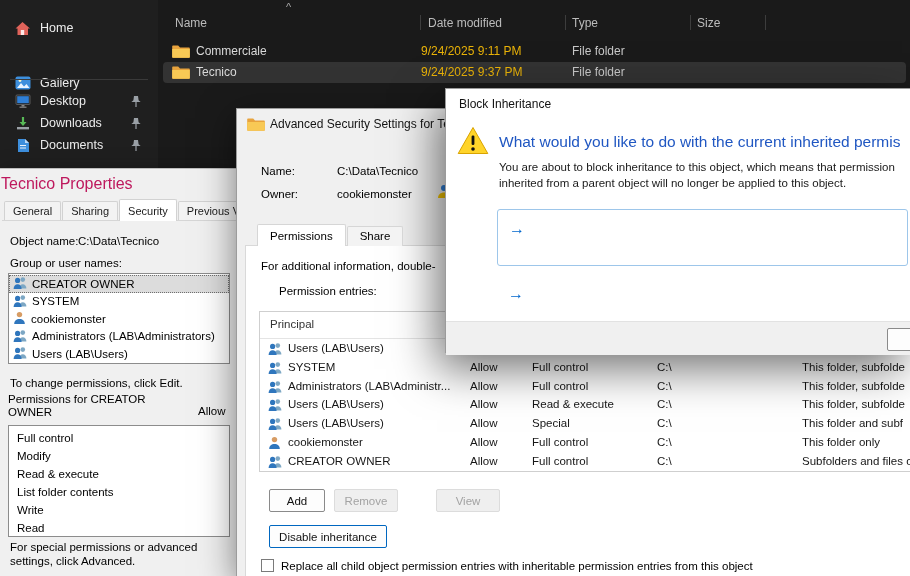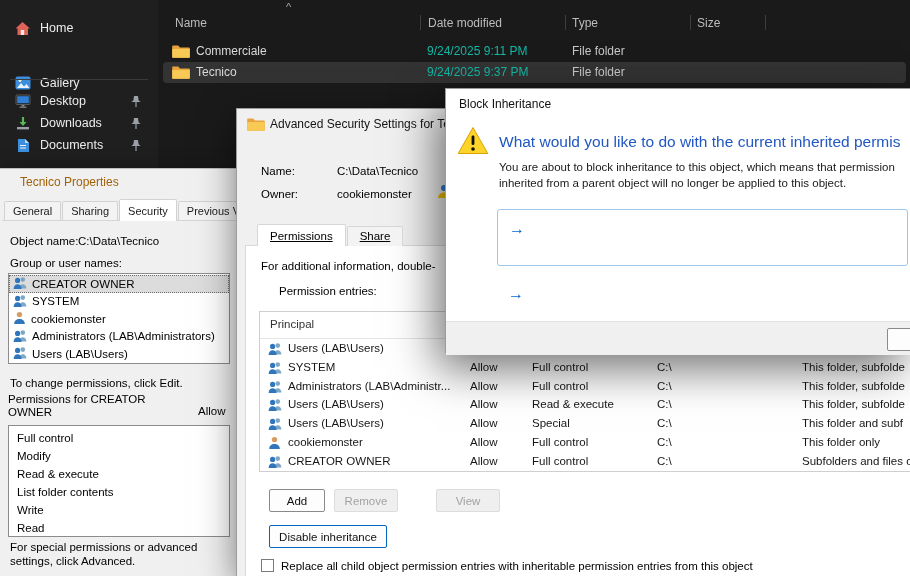--- a/index.html
+++ b/index.html
@@ -17,28 +17,28 @@
   .side-divider{position:absolute;left:10px;top:79px;width:138px;height:1px;background:#3a3a3a;}
 
   .colhdr{position:absolute;top:16px;font-size:12px;color:#bcbcbc;}
   .vsep{position:absolute;top:15px;width:1px;height:15px;background:#3d3d3d;}
   .sortcaret{position:absolute;left:286px;top:1px;color:#a8a8a8;font-size:11px;}
 
   .file-row{position:absolute;left:163px;width:743px;height:21px;font-size:12px;color:#d9d9d9;border-radius:4px;}
   .file-row.selected{background:#333333;}
   .fr-icon{position:absolute;left:9px;top:3px;}
   .fr-name{position:absolute;left:33px;top:3px;}
-  .fr-date{position:absolute;left:264px;top:3px;color:#14b8a6;}
+  .fr-date{position:absolute;left:258px;top:3px;color:#eab308;}
   .fr-type{position:absolute;left:409px;top:3px;color:#c7c7c7;}
 
   
   .props{position:absolute;left:0;top:168px;width:237px;height:408px;background:#f0f0f0;
          border-top:1px solid #bdbdbd;box-shadow:4px 6px 22px rgba(0,0,0,.45);color:#000;}
   .props-titlebar{position:absolute;left:0;top:0;width:100%;height:26px;}
-  .props-title{position:absolute;left:20px;top:6px;font-size:12px;color:#a16207;}
+  .props-title{position:absolute;left:1px;top:6px;font-size:16px;color:#be185d;}
   .ptabs{position:absolute;left:4px;top:30px;height:22px;display:flex;align-items:flex-end;}
   .ptab{font-size:11px;padding:3px 8px 4px 8px;border:1px solid #d2d2d2;border-bottom:none;
         background:#f3f3f3;color:#1b1b1b;margin-right:1px;border-radius:2px 2px 0 0;white-space:nowrap;}
   .ptab.active{background:#ffffff;padding-top:5px;position:relative;z-index:2;}
   .ppanel{position:absolute;left:2px;top:51px;width:235px;height:357px;background:#f0f0f0;
           border-top:1px solid #d6d6d6;}
   .ptext{position:absolute;font-size:11.5px;color:#000;}
   .p-grouplist{position:absolute;left:8px;top:104px;width:222px;height:91px;background:#fff;
                border:1px solid #8c8c8c;box-sizing:border-box;padding-top:1px;}
   .p-gitem{height:17.5px;display:flex;align-items:center;gap:5px;padding-left:4px;font-size:11.5px;}
@@ -49,21 +49,21 @@
 
   
   .adv{position:absolute;left:236px;top:108px;width:674px;height:468px;background:#f0f0f0;
        border:1px solid #9c9c9c;border-right:none;border-bottom:none;box-sizing:border-box;
        box-shadow:0 10px 34px rgba(0,0,0,.5);color:#000;}
   .adv-titlebar{position:absolute;left:0;top:0;width:100%;height:30px;}
   .adv-title{position:absolute;left:33px;top:8px;font-size:12px;color:#141414;}
   .atext{position:absolute;font-size:11.5px;color:#000;}
   .atabs{position:absolute;left:20px;top:114px;display:flex;align-items:flex-end;height:23px;z-index:2;}
   .atab{font-size:11.5px;padding:3px 12px 4px 12px;border:1px solid #d6d6d6;border-bottom:none;
-        background:#f3f3f3;margin-right:1px;border-radius:2px 2px 0 0;text-decoration:underline;}
+        background:#f3f3f3;margin-right:1px;border-radius:2px 2px 0 0;}
   .atab.active{background:#ffffff;padding-top:5px;}
   .apanel{position:absolute;left:8px;top:136px;width:666px;height:332px;background:#ffffff;
           border-top:1px solid #d9d9d9;border-left:1px solid #d9d9d9;}
   .atable{position:absolute;left:22px;top:202px;width:652px;height:161px;background:#fff;
           border:1px solid #cfcfcf;border-right:none;box-sizing:border-box;}
   .thead{position:relative;height:26px;border-bottom:1px solid #e4e4e4;}
   .th{position:absolute;top:6px;font-size:11.5px;color:#333;}
   .trow{position:relative;height:18.8px;font-size:11.5px;color:#161616;}
   .tc{position:absolute;top:3px;white-space:nowrap;}
   .c-icon{left:8px;top:3px;}

